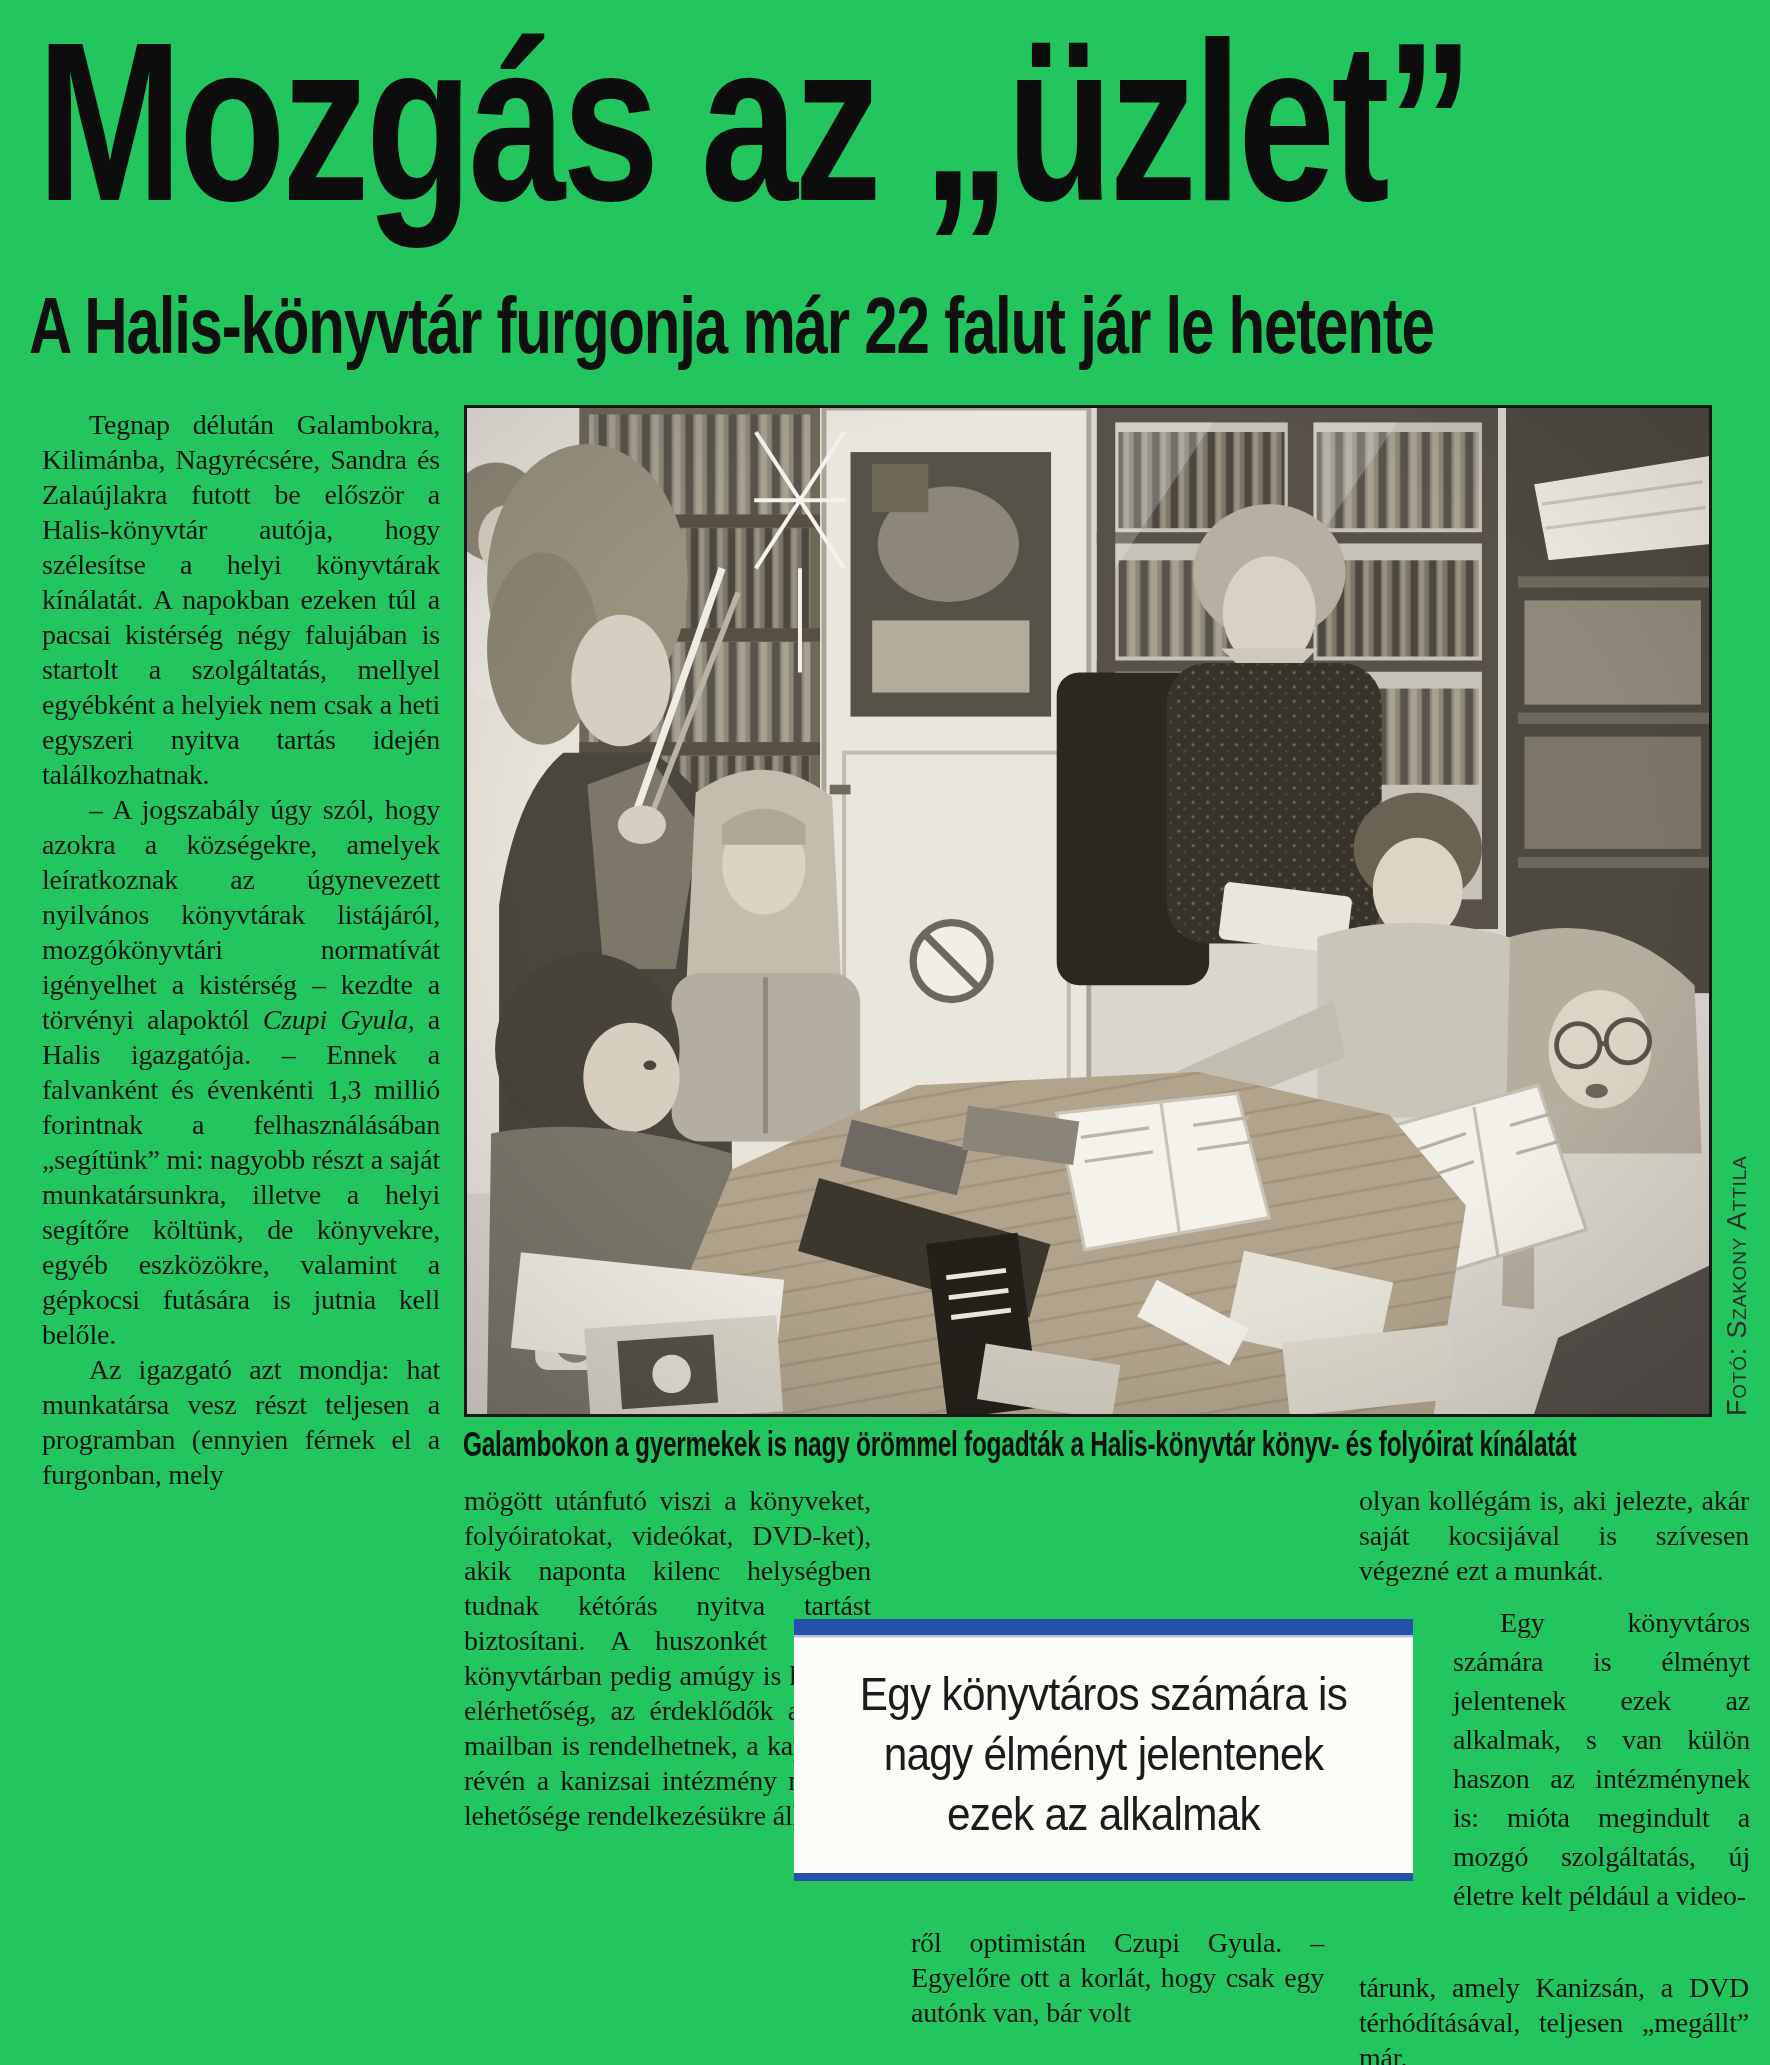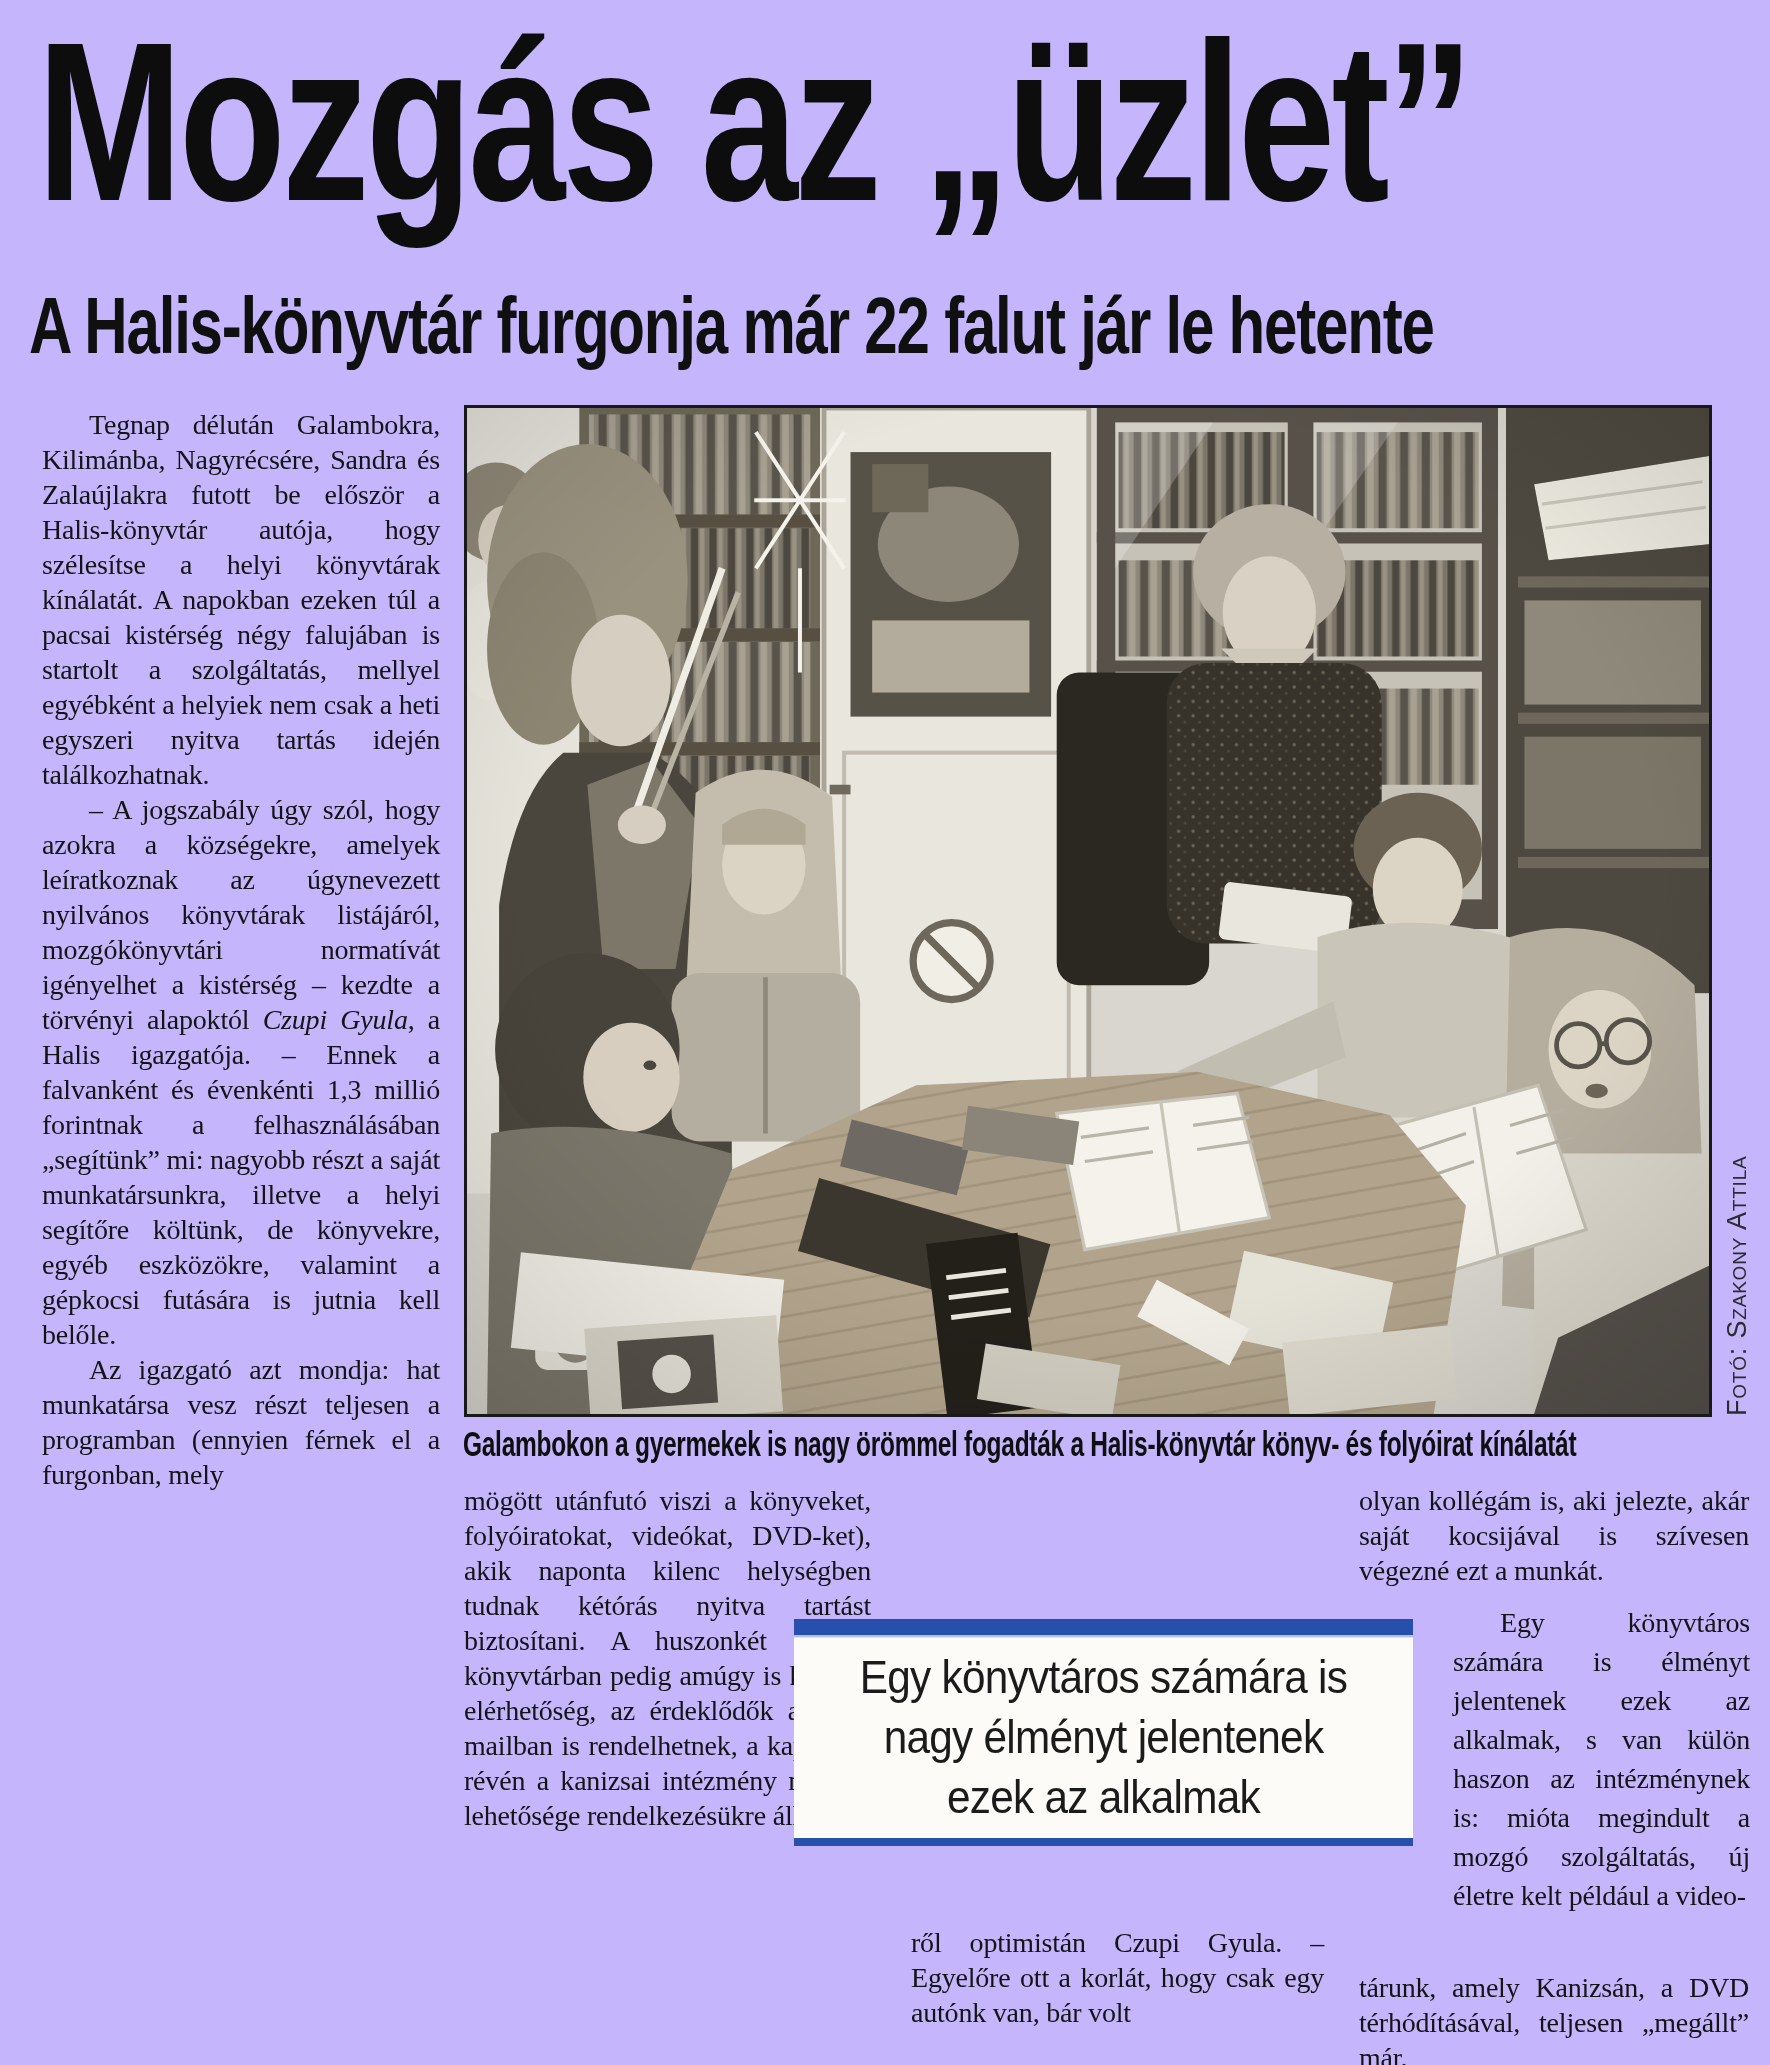--- a/index.html
+++ b/index.html
@@ -1,17 +1,17 @@
 <!DOCTYPE html>
 <html lang="hu" style="font-size:13px"><head>
 <meta charset="utf-8">
 <style>
   html,body{margin:0;padding:0;background:#e9e7e1;}
   .page{
-    position:relative;width:1770px;height:2065px;background:#c4b5fd;
+    position:relative;width:1770px;height:2065px;background:#22c55e;
     overflow:hidden;color:#141414;
     font-family:"Liberation Serif", serif;
   }
   
   .headline{
     position:absolute;left:37px;top:8px;margin:0;
     font-family:"Liberation Sans", sans-serif;font-weight:700;
     font-size:227px;line-height:1.0;letter-spacing:-4.8px;white-space:nowrap;
     transform:scaleX(0.77);transform-origin:left top;color:#0d0d0d;
   }
@@ -54,21 +54,21 @@
     font-size:27px;letter-spacing:0.8px;color:#2c2c2c;white-space:nowrap;
   }
   .caption{
     position:absolute;left:463px;top:1424px;width:1248px;
     font-family:"Liberation Sans", sans-serif;font-weight:700;
     font-size:35px;letter-spacing:-0.4px;white-space:nowrap;
     transform:scaleX(0.70);transform-origin:left top;color:#0f0f0f;
   }
   
   .pullquote{
-    position:absolute;left:794px;top:1619px;width:619px;height:227px;
+    position:absolute;left:794px;top:1619px;width:619px;height:262px;
     background:#fcfbf7;box-sizing:border-box;
     display:flex;flex-direction:column;justify-content:space-between;
   }
   .pq-bar-top{height:16px;background:#2750ad;box-shadow:0 2.4px 0 rgba(39,80,173,.35);}
   .pq-bar-bottom{height:8px;background:#2750ad;}
   .pq-lines{
     flex:1;display:flex;flex-direction:column;justify-content:center;
     font-family:"Liberation Sans", sans-serif;font-weight:400;
     font-size:47px;line-height:60px;color:#1b1b1b;text-align:center;
     transform:scaleX(0.9);transform-origin:center;letter-spacing:-0.8px;

